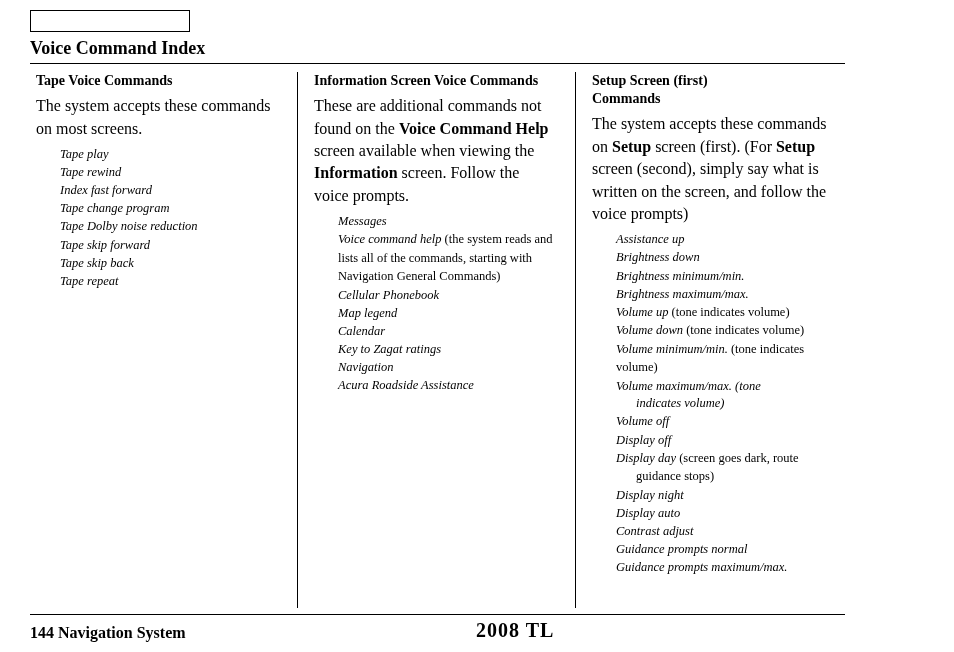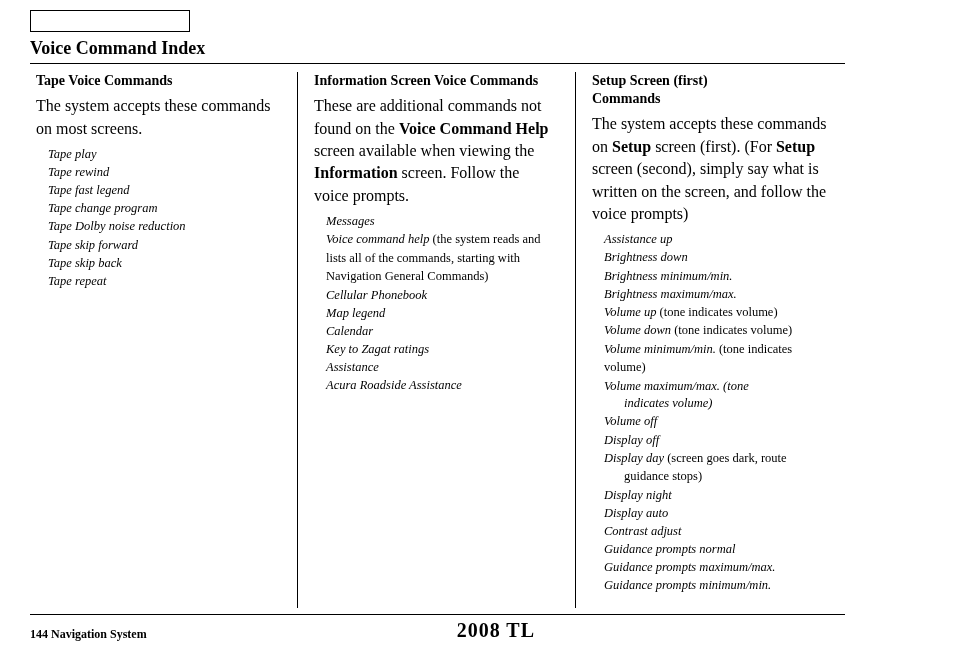--- a/index.html
+++ b/index.html
@@ -63,37 +63,37 @@
       line-height: 1.4;
     }
     .cmd-list {
       list-style: none;
       padding: 0;
     }
     .cmd-list li {
       font-style: italic;
       font-size: 12.5px;
       line-height: 1.45;
-      margin-left: 12px;
+      margin-left: 24px;
     }
     .cmd-note {
       font-style: normal;
       font-size: 12.5px;
       line-height: 1.4;
     }
     .footer {
       display: flex;
       justify-content: space-between;
       align-items: flex-end;
       border-top: 1px solid #000;
       padding-top: 4px;
       margin-top: 6px;
     }
     .footer-left {
-      font-size: 12px;
+      font-size: 16px;
       font-weight: bold;
     }
     .footer-center {
       font-size: 20px;
       font-weight: bold;
       letter-spacing: 1px;
     }
     .footer-right {
       font-size: 12px;
     }
@@ -113,42 +113,42 @@
   </div>
 
   <div class="columns">
 
     <div class="col">
       <div class="col-title">Tape Voice Commands</div>
       <div class="col-intro">The system accepts these commands on most screens.</div>
       <ul class="cmd-list">
         <li>Tape play</li>
         <li>Tape rewind</li>
-        <li>Tape fast legend</li>
+        <li>Index fast forward</li>
         <li>Tape change program</li>
         <li>Tape Dolby noise reduction</li>
         <li>Tape skip forward</li>
         <li>Tape skip back</li>
         <li>Tape repeat</li>
       </ul>
     </div>
 
     <div class="col">
       <div class="col-title">Information Screen Voice Commands</div>
       <div class="col-intro">
         These are additional commands not found on the <b>Voice Command Help</b> screen available when viewing the <b>Information</b> screen. Follow the voice prompts.
       </div>
       <ul class="cmd-list">
         <li><i>Messages</i></li>
         <li style="font-style:italic;"><i>Voice command help</i><span class="cmd-note"> (the system reads and lists all of the commands, starting with Navigation General Commands)</span></li>
         <li><i>Cellular Phonebook</i></li>
         <li><i>Map legend</i></li>
         <li><i>Calendar</i></li>
         <li><i>Key to Zagat ratings</i></li>
-        <li><i>Assistance</i></li>
+        <li><i>Navigation</i></li>
         <li><i>Acura Roadside Assistance</i></li>
       </ul>
     </div>
 
     <div class="col">
       <div class="col-title">Setup Screen (first)<br>Commands</div>
       <div class="col-intro">
         The system accepts these commands on <b>Setup</b> screen (first). (For <b>Setup</b> screen (second), simply say what is written on the screen, and follow the voice prompts)
       </div>
       <ul class="cmd-list">
@@ -163,21 +163,20 @@
           <div class="indent2 cmd-note" style="font-style:italic;"><i>indicates volume)</i></div>
         </li>
         <li><i>Volume off</i></li>
         <li><i>Display off</i></li>
         <li><i>Display day</i><span class="cmd-note"> (screen goes dark, route<br><span class="indent2">guidance stops)</span></span></li>
         <li><i>Display night</i></li>
         <li><i>Display auto</i></li>
         <li><i>Contrast adjust</i></li>
         <li><i>Guidance prompts normal</i></li>
         <li><i>Guidance prompts maximum/max.</i></li>
-        <li><i>Guidance prompts minimum/min.</i></li>
       </ul>
     </div>
 
   </div>
 
   <div class="footer">
     <div class="footer-left">144   Navigation System</div>
     <div class="footer-center">2008  TL</div>
     <div class="footer-right"></div>
   </div>

